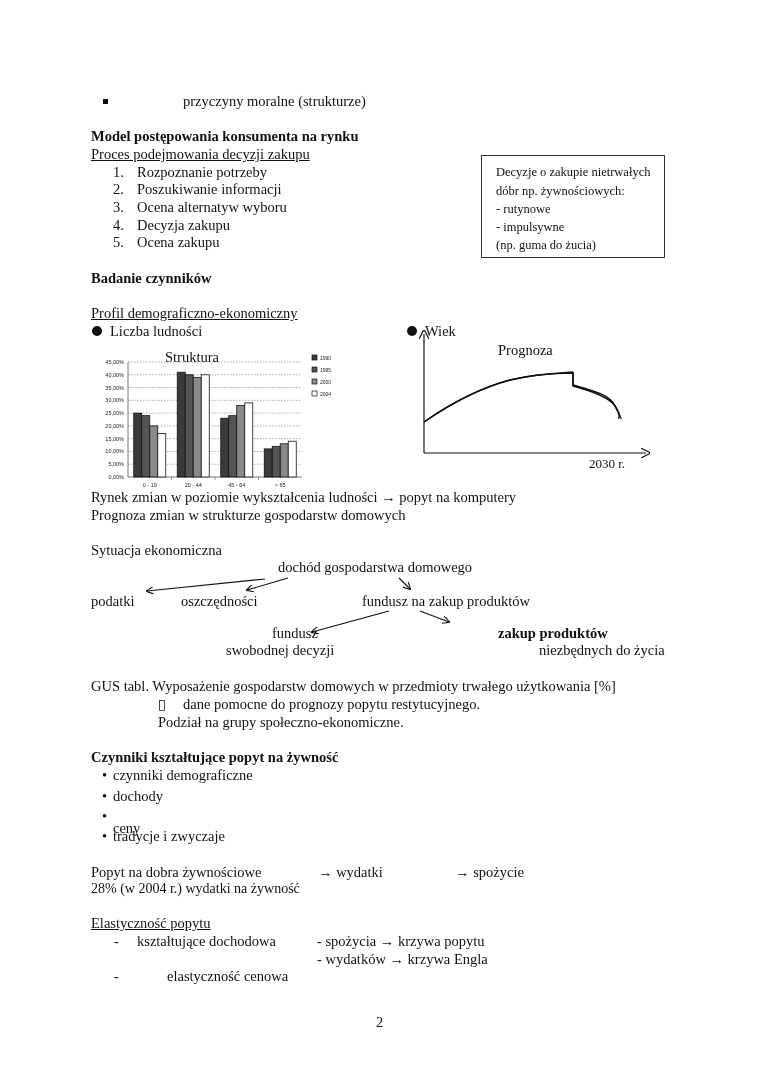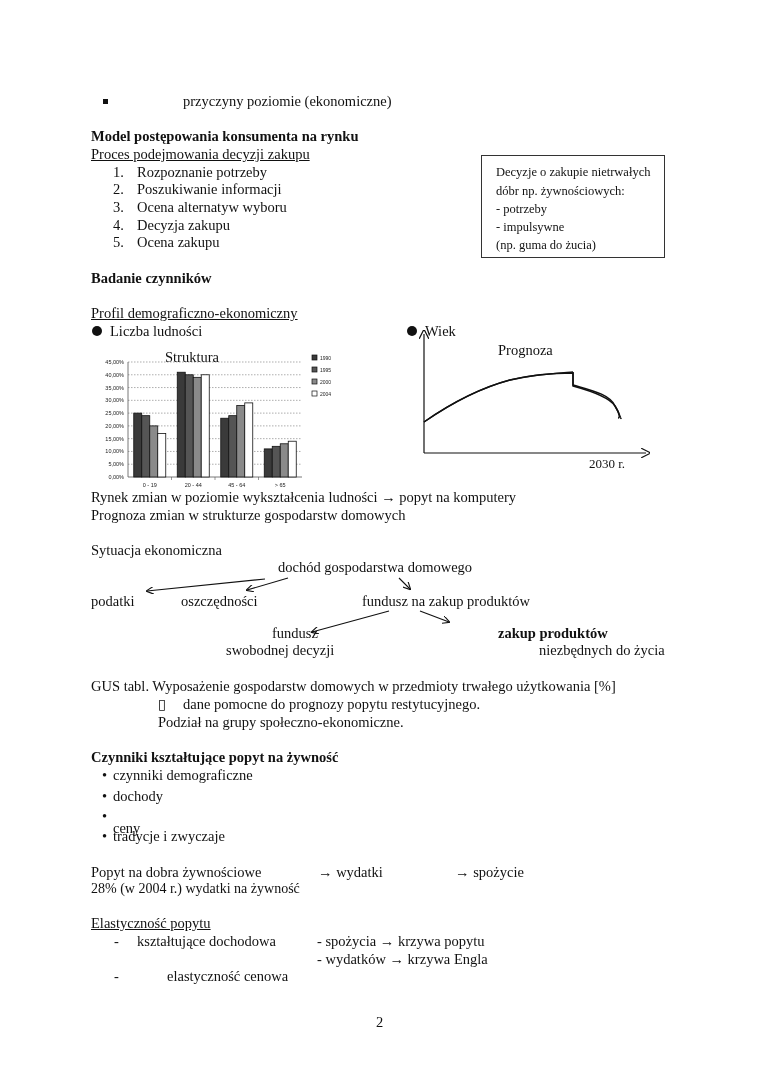--- a/index.html
+++ b/index.html
@@ -11,41 +11,41 @@
   .box { position:absolute; left:481px; top:155px; width:182px; height:101px; border:1px solid #333; }
   .box .ln { position:absolute; left:14px; font-size:12.5px; line-height:18px; white-space:nowrap; }
   .dot { display:inline-block; width:10px; height:10px; border-radius:50%; background:#111; }
   .sq { display:inline-block; width:5px; height:5px; background:#111; }
   svg text { font-family:"Liberation Sans", "DejaVu Sans", sans-serif; }
 </style>
 </head>
 <body>
 
 <span class="abs sq" style="left:103px;top:99px;"></span>
-<span class="abs" style="left:183px;top:92px;">przyczyny poziomie (ekonomiczne)</span>
+<span class="abs" style="left:183px;top:92px;">przyczyny moralne (strukturze)</span>
 
 <div class="abs b" style="left:91px;top:127px;">Model postępowania konsumenta na rynku</div>
 <div class="abs u" style="left:91px;top:145px;">Proces podejmowania decyzji zakupu</div>
 <div>
   <span class="abs" style="left:113px;top:163px;">1.</span>
   <span class="abs" style="left:137px;top:163px;">Rozpoznanie potrzeby</span>
   <span class="abs" style="left:113px;top:180px;">2.</span>
   <span class="abs" style="left:137px;top:180px;">Poszukiwanie informacji</span>
   <span class="abs" style="left:113px;top:198px;">3.</span>
   <span class="abs" style="left:137px;top:198px;">Ocena alternatyw wyboru</span>
   <span class="abs" style="left:113px;top:216px;">4.</span>
   <span class="abs" style="left:137px;top:216px;">Decyzja zakupu</span>
   <span class="abs" style="left:113px;top:233px;">5.</span>
   <span class="abs" style="left:137px;top:233px;">Ocena zakupu</span>
 </div>
 
 <div class="box">
   <div class="ln" style="top:7px;">Decyzje o zakupie nietrwałych</div>
   <div class="ln" style="top:26px;">dóbr np. żywnościowych:</div>
-  <div class="ln" style="top:44px;">- potrzeby</div>
+  <div class="ln" style="top:44px;">- rutynowe</div>
   <div class="ln" style="top:62px;">- impulsywne</div>
   <div class="ln" style="top:80px;">(np. guma do żucia)</div>
 </div>
 
 <div class="abs b" style="left:91px;top:269px;">Badanie czynników</div>
 <div class="abs u" style="left:91px;top:304px;">Profil demograficzno-ekonomiczny</div>
 <span class="abs dot" style="left:92px;top:326px;"></span>
 <span class="abs" style="left:110px;top:322px;">Liczba ludności</span>
 <span class="abs dot" style="left:407px;top:326px;"></span>
 <span class="abs" style="left:425px;top:322px;text-align:center;">Wiek</span>

